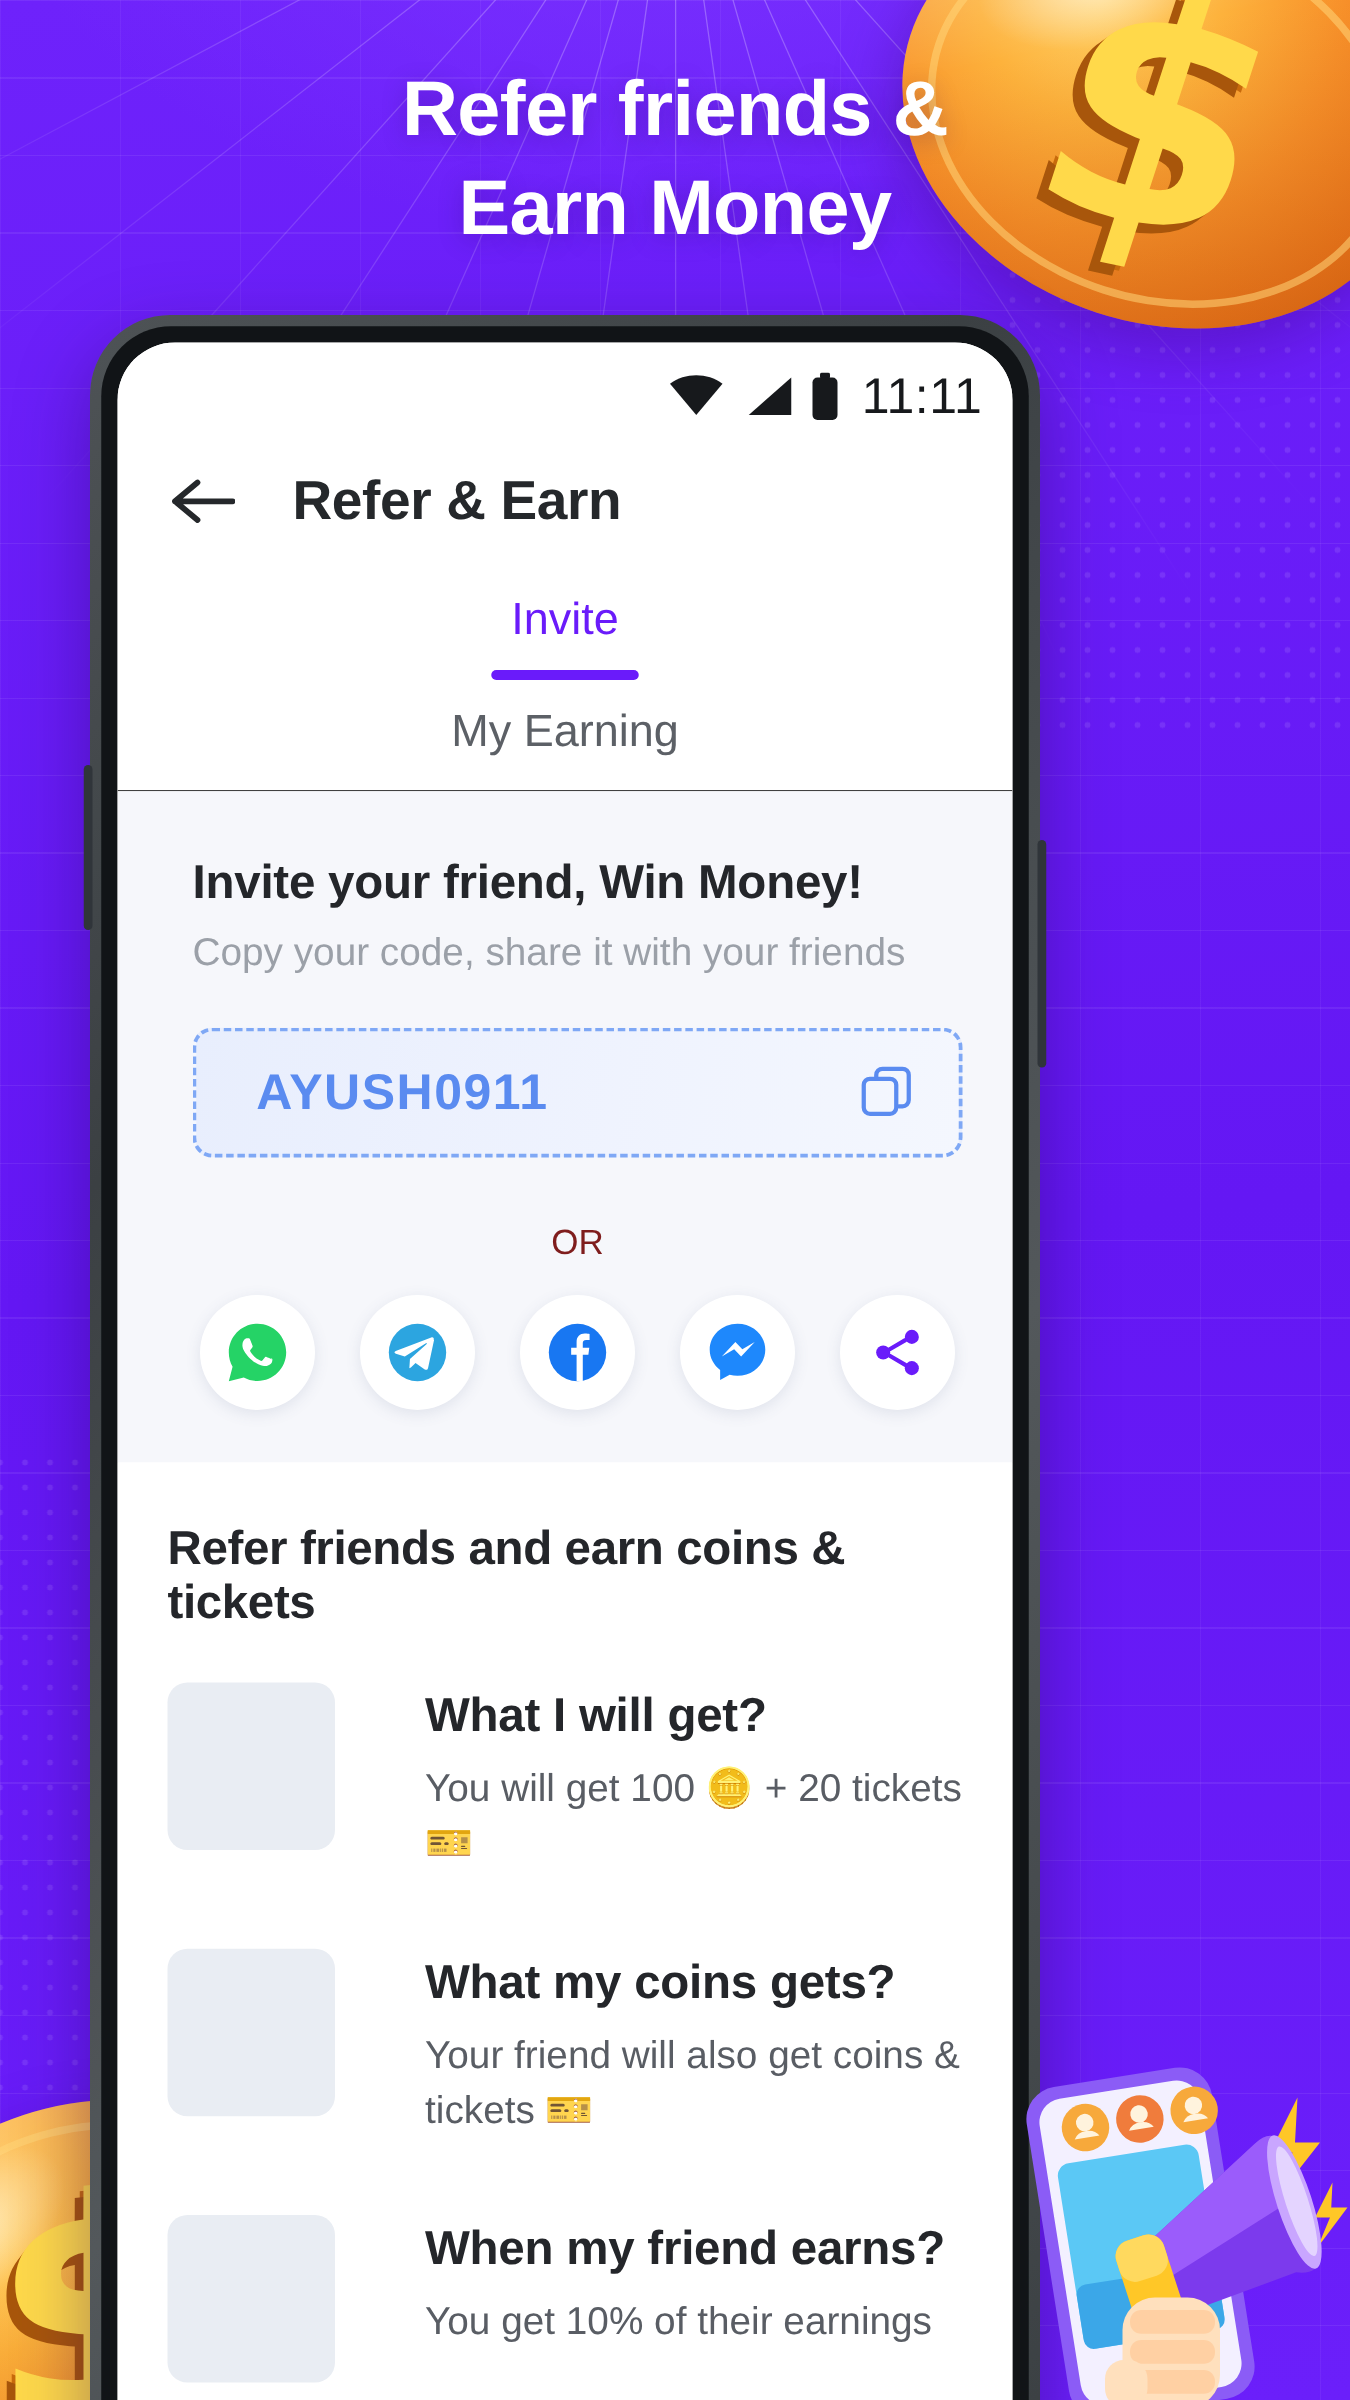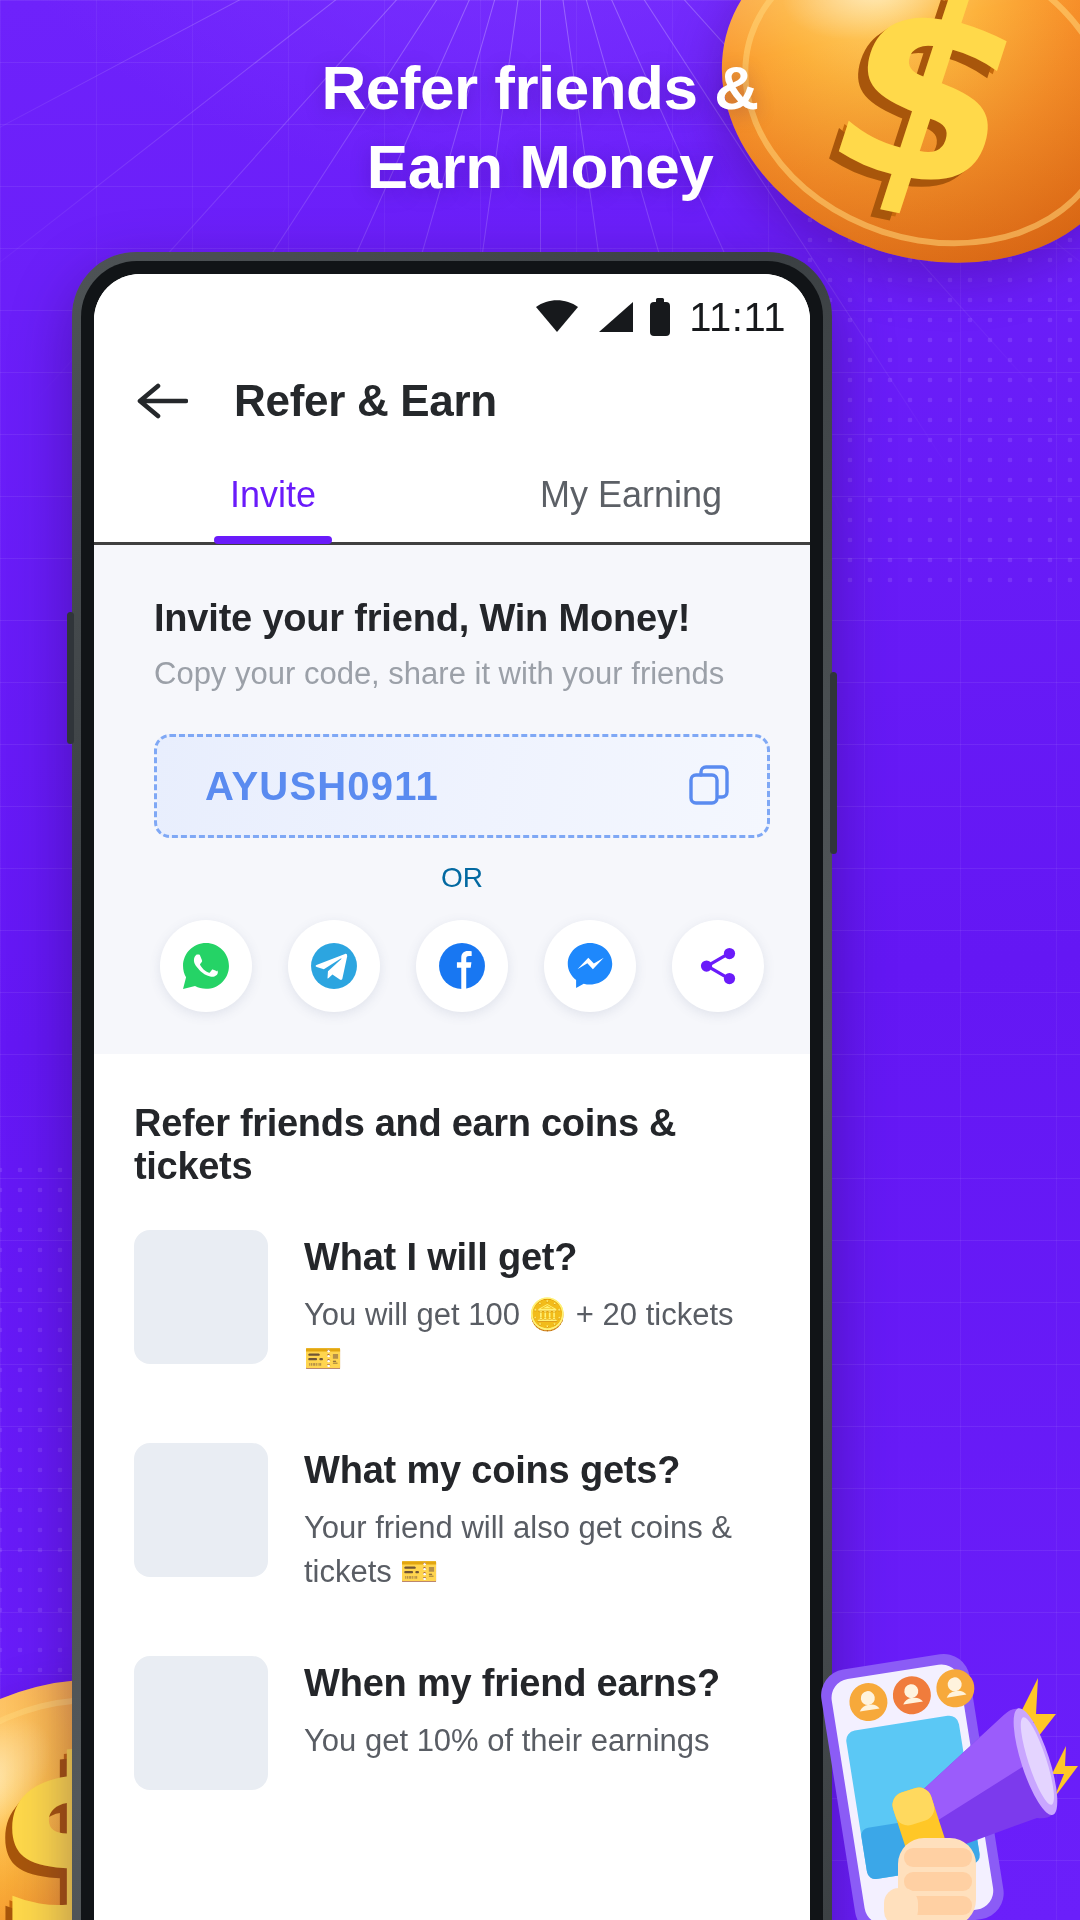--- a/index.html
+++ b/index.html
@@ -125,21 +125,21 @@
   }
 
   
   #appbar {
     display:flex; align-items:center; gap:46px;
     padding:16px 42px 26px 42px; background:#fff;
   }
   #page-title { font-size:44px; font-weight:bold; color:#25282B; letter-spacing:-0.3px; }
 
   
-  #tabs { display:flex; background:#fff; border-bottom:3px solid #404040; }
+  #tabs { display:flex; background:#fff; border-bottom:1px solid #404040;flex-direction:column; }
   .tab {
     flex:1; text-align:center; padding:22px 0 26px 0;
     font-size:36px; color:#5C6066; position:relative;
   }
   .tab.active { color:#6A1BFA; }
   .tab.active::after {
     content:""; position:absolute; left:50%; transform:translateX(-50%);
     bottom:-2px; width:118px; height:8px; border-radius:5px; background:#6A1BFA;
   }
 
@@ -150,21 +150,21 @@
 
   #code-box {
     margin-top:42px; height:104px;
     border:3px dashed #7FA8F5; border-radius:16px;
     background:linear-gradient(100deg, #E8EEFD 0%, #EFF3FE 55%, #F4F7FE 100%);
     display:flex; align-items:center; justify-content:space-between;
     padding:0 34px 0 48px;
   }
   #code-value { font-size:40px; font-weight:bold; color:#5A8BF0; letter-spacing:1.2px; }
 
-  #or-text { text-align:center; color:#0369a1; font-size:28px; margin-top:24px; }
+  #or-text { text-align:center; color:#7f1d1d; font-size:28px; margin-top:52px; }
 
   #social-row {
     display:flex; justify-content:space-between; align-items:center;
     margin-top:26px; padding:0 6px;
   }
   .social {
     width:92px; height:92px; border-radius:50%;
     background:#FFFFFF; box-shadow:0 3px 12px rgba(80,90,130,0.13);
     display:flex; align-items:center; justify-content:center;
   }
@@ -173,21 +173,21 @@
   #benefits { background:#fff; padding:48px 40px 0 40px; }
   #benefits-title { font-size:38px; font-weight:bold; color:#24262A; letter-spacing:-0.3px; }
   .benefit {
     display:flex; gap:36px; align-items:flex-start;
     padding:42px 0 20px 0;
   }
   .benefit-thumb {
     width:134px; height:134px; border-radius:16px;
     background:#E9EDF3; flex:0 0 auto;
   }
-  .benefit-body { padding-top:6px; }
+  .benefit-body { padding-top:6px;margin-left:36px; }
   .benefit-h { font-size:38px; font-weight:bold; color:#24262A; letter-spacing:-0.2px; }
   .benefit-p { font-size:31px; color:#595D64; margin-top:14px; line-height:1.42; }
 
   
   #promo-art {
     position:absolute; right:-10px; bottom:-6px;
     width:310px; height:300px; z-index:9; pointer-events:none;
   }
 </style>
 </head>

